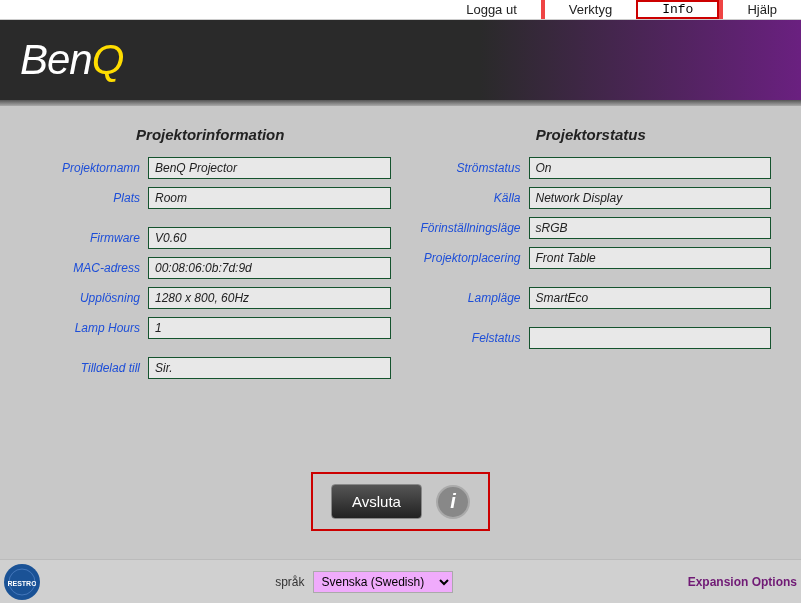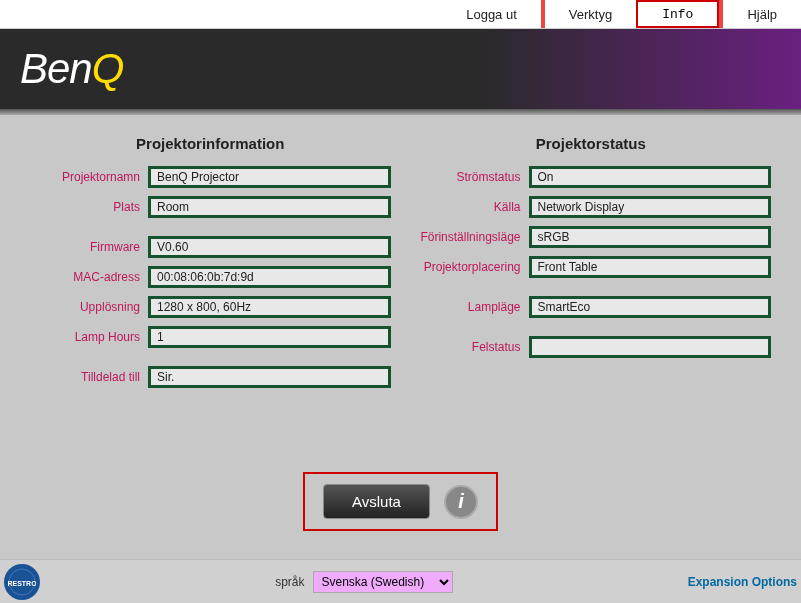--- a/index.html
+++ b/index.html
@@ -14,21 +14,21 @@
       flex-direction: column;
     }
 
     
     .top-nav {
       background: #ffffff;
       border-bottom: 1px solid #ccc;
       display: flex;
       justify-content: flex-end;
       align-items: stretch;
-      height: 29px;
+      height: 20px;
     }
     .nav-item {
       padding: 0 24px;
       display: flex;
       align-items: center;
       cursor: pointer;
       font-size: 13px;
       color: #222;
       border-left: 4px solid #ef4444;
     }
@@ -69,20 +69,21 @@
       background: #c8c8c8;
       padding: 20px 30px;
       display: flex;
       flex-direction: column;
     }
 
     .info-panels {
       display: flex;
       gap: 20px;
       flex: 1;
+      font-style: italic;
     }
 
     .panel {
       flex: 1;
     }
 
     .panel-title {
       text-align: center;
       font-size: 15px;
       font-weight: bold;
@@ -91,31 +92,31 @@
     }
 
     .field-row {
       display: flex;
       align-items: center;
       margin-bottom: 8px;
     }
 
     .field-label {
       text-align: right;
-      color: #be185d;
+      color: #1d4ed8;
       font-size: 12px;
       min-width: 110px;
       margin-right: 8px;
       white-space: nowrap;
     }
 
     .field-value {
       flex: 1;
       background: #e8e8e8;
-      border: 3px solid #14532d;
+      border: 1px solid #14532d;
       height: 22px;
       padding: 0 6px;
       font-size: 12px;
       color: #222;
       display: flex;
       align-items: center;
     }
 
     .spacer {
       height: 10px;
@@ -138,21 +139,21 @@
       gap: 14px;
       background: transparent;
     }
 
     .avsluta-btn {
       background: linear-gradient(to bottom, #555, #222);
       border: 1px solid #888;
       border-radius: 4px;
       color: #ffffff;
       font-size: 15px;
-      padding: 8px 28px;
+      padding: 8px 20px;
       cursor: pointer;
       font-family: Arial, sans-serif;
     }
 
     .info-icon {
       width: 34px;
       height: 34px;
       border-radius: 50%;
       background: #888;
       display: flex;
@@ -211,21 +212,21 @@
     .lang-select {
       font-size: 12px;
       padding: 2px 4px;
       border: 1px solid #aaa;
       background: #f0abfc;
       min-width: 140px;
     }
 
     .expansion-options {
       font-size: 12px;
-      color: #0369a1;
+      color: #701a75;
       font-weight: bold;
     }
   </style>
 </head>
 <body>
 
 <div class="top-nav">
   <div class="nav-item">
     <span>Logga ut</span>
   </div>

